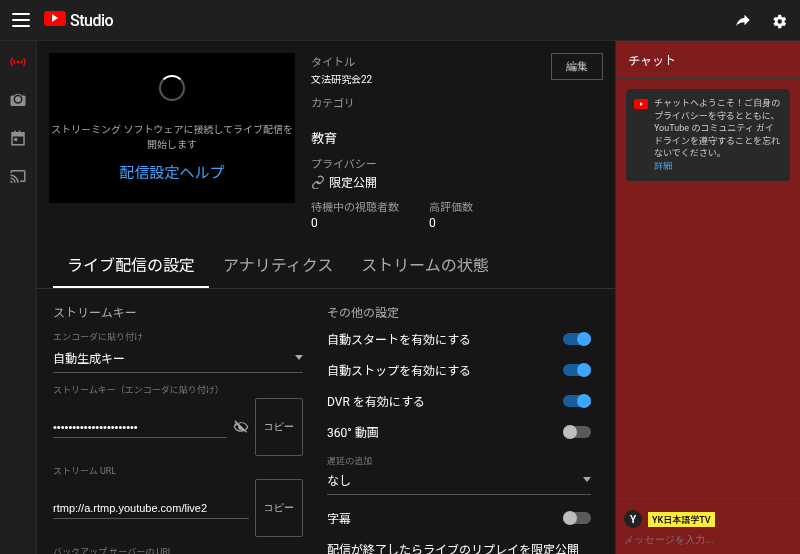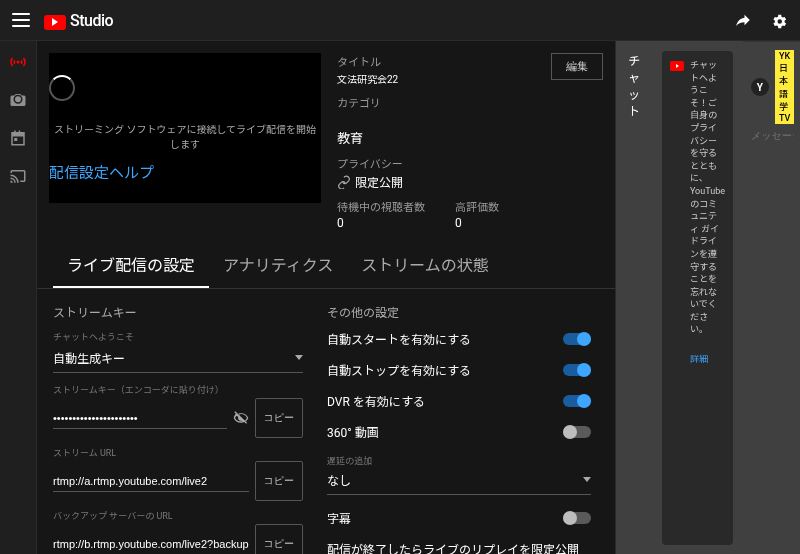--- a/index.html
+++ b/index.html
@@ -1,31 +1,31 @@
 <!DOCTYPE html>
 <html><head>
 <meta charset="utf-8">
 <style>
 html,body{margin:0;padding:0;width:800px;height:554px;overflow:hidden;background:#0f0f0f;color:#fff;font-family:"Roboto","Noto Sans JP",Arial,sans-serif;font-size:12px}
 .header{height:40px;background:#1f1f1f;display:flex;align-items:center;padding:0 12px;border-bottom:1px solid #2a2a2a}
 .hamburger{width:18px;height:18px;display:flex;flex-direction:column;justify-content:space-around;cursor:pointer;margin-right:14px}
 .hamburger span{height:2px;background:#fff;border-radius:1px}
-.yt-logo{display:flex;align-items:flex-end}
+.yt-logo{display:flex;align-items:flex-start}
 .yt-play{width:22px;height:15px;background:#f00;border-radius:3px;display:flex;align-items:center;justify-content:center;margin-right:4px}
 .yt-play::after{content:"";border-left:6px solid #fff;border-top:4px solid transparent;border-bottom:4px solid transparent}
 .studio-text{font-size:16px;font-weight:500;letter-spacing:-0.5px}
 .header-spacer{flex:1}
 .header-icon{width:18px;height:18px;margin-left:18px;cursor:pointer;fill:#fff}
 .body{display:flex;height:514px}
 .sidebar{width:36px;background:#1f1f1f;display:flex;flex-direction:column;align-items:center;padding-top:12px;gap:20px;border-right:1px solid #2a2a2a}
 .side-icon{width:18px;height:18px;fill:#909090;cursor:pointer}
 .side-icon.active{fill:#f00}
 .main{flex:1;background:#161616;overflow-y:auto;scrollbar-width:thin}
 .top-row{display:flex;padding:12px;gap:16px}
-.preview-box{width:272px;height:150px;background:#000;display:flex;flex-direction:column;justify-content:center;flex-shrink:0}
+.preview-box{width:246px;height:150px;background:#000;display:flex;flex-direction:column;align-items:center;justify-content:center;flex-shrink:0}
 .spinner{width:22px;height:22px;border:2px solid #555;border-top-color:#fff;border-radius:50%;animation:spin 1s linear infinite;margin-bottom:20px}
 @keyframes spin{to{transform:rotate(360deg)}}
 .preview-msg{font-size:10px;color:#aaa;text-align:center;margin-bottom:10px}
 .preview-help{font-size:15px;color:#3ea6ff;cursor:pointer}
 .info-box{flex:1}
 .label{font-size:11px;color:#999}
 .info-title{font-size:10px;margin:2px 0 0}
 .info-row{margin-bottom:8px}
 .privacy-line{display:flex;align-items:center;gap:4px;font-size:12px;margin-top:2px}
 .link-icon{width:14px;height:14px;fill:#aaa}
@@ -41,35 +41,35 @@
 .col-left{width:250px;margin-right:24px}
 .col-right{flex:1;padding-right:8px}
 .section-title{font-size:12px;color:#aaa;margin-bottom:10px}
 .field-label{font-size:9px;color:#777;margin-bottom:2px}
 .select-row{border-bottom:1px solid #555;padding:4px 0 6px;display:flex;justify-content:space-between;align-items:center;margin-bottom:10px;cursor:pointer}
 .select-val{font-size:12px}
 .arrow-down{border-left:4px solid transparent;border-right:4px solid transparent;border-top:5px solid #aaa}
 .input-row{display:flex;align-items:center;gap:6px;margin-bottom:8px}
 .text-input{flex:1;background:transparent;border:none;border-bottom:1px solid #555;color:#fff;font-size:11px;padding:4px 0}
 .eye-icon{width:16px;height:16px;fill:#aaa;cursor:pointer;flex-shrink:0}
-.copy-btn{border:1px solid #555;background:transparent;color:#ccc;font-size:10px;padding:12px 8px;cursor:pointer;border-radius:2px;flex-shrink:0}
+.copy-btn{border:1px solid #555;background:transparent;color:#ccc;font-size:10px;padding:21px 8px;cursor:pointer;border-radius:2px;flex-shrink:0}
 .latency-title{font-size:12px;color:#aaa;margin:12px 0 8px}
 .toggle-row{display:flex;justify-content:space-between;align-items:center;margin-bottom:14px}
 .toggle-label{font-size:12px;flex:1;padding-right:10px}
 .toggle{width:28px;height:12px;background:#5a5a5a;border-radius:6px;position:relative;cursor:pointer;flex-shrink:0}
 .toggle::after{content:"";position:absolute;width:14px;height:14px;background:#bdbdbd;border-radius:50%;top:-1px;left:0;transition:.2s}
 .toggle.on{background:#1a5d9e}
 .toggle.on::after{background:#3ea6ff;left:14px}
 .underline-field{border-bottom:1px solid #555;padding:2px 0 6px;display:flex;justify-content:space-between;align-items:center;margin-bottom:14px;cursor:pointer}
-.chat-panel{width:184px;background:#404040;border-left:1px solid #2a2a2a;display:flex;flex-direction:row}
+.chat-panel{width:184px;background:#7f1d1d;border-left:1px solid #2a2a2a;display:flex;flex-direction:column}
 .chat-header{padding:10px 12px;font-size:12px;border-bottom:1px solid #333}
 .chat-notice{background:#292929;margin:10px;padding:8px;border-radius:4px;display:flex;gap:6px;font-size:9px;color:#ccc;line-height:1.4}
 .chat-yt{width:14px;height:10px;background:#f00;border-radius:2px;flex-shrink:0;margin-top:2px;display:flex;align-items:center;justify-content:center}
 .chat-yt::after{content:"";border-left:3px solid #fff;border-top:2px solid transparent;border-bottom:2px solid transparent}
-.chat-details{color:#3ea6ff;cursor:pointer;margin-top:17px;display:inline-block}
+.chat-details{color:#3ea6ff;cursor:pointer;margin-top:0;display:inline-block}
 .chat-spacer{flex:1}
 .chat-input-area{padding:8px;border-top:1px solid #333}
 .chat-user{display:flex;align-items:center;gap:6px;margin-bottom:4px}
 .avatar{width:18px;height:18px;background:#222;border-radius:50%;display:flex;align-items:center;justify-content:center;font-size:10px;font-weight:bold;flex-shrink:0}
 .username{background:#ffeb3b;color:#000;font-size:9px;padding:1px 4px;font-weight:500}
 .chat-input{width:100%;background:transparent;border:none;color:#aaa;font-size:10px;padding:2px 0}
 ::-webkit-scrollbar{width:8px}
 ::-webkit-scrollbar-thumb{background:#4a4a4a;border-radius:4px}
 ::-webkit-scrollbar-track{background:#1f1f1f}
 </style>
@@ -154,21 +154,21 @@
     <div class="tabs">
       <div class="tab active">ライブ配信の設定</div>
       <div class="tab">アナリティクス</div>
       <div class="tab">ストリームの状態</div>
     </div>
 
     <div class="settings">
       <div class="col-left">
         <div class="section-title">ストリームキー</div>
 
-        <div class="field-label">チャットへようこそ</div>
+        <div class="field-label">エンコーダに貼り付け</div>
         <div class="select-row">
           <span class="select-val">自動生成キー</span>
           <span class="arrow-down"></span>
         </div>
 
         <div class="field-label">ストリームキー（エンコーダに貼り付け）</div>
         <div class="input-row">
           <input class="text-input" readonly="" value="••••••••••••••••••••••" style="">
           <svg class="eye-icon" viewBox="0 0 24 24">
               <path d="M12 6a9.8 9.8 0 0 1 9 6 9.8 9.8 0 0 1-3 3.6l1.4 1.4A11.8 11.8 0 0 0 23 12a11.8 11.8 0 0 0-11-7c-1.3 0-2.5.2-3.7.6l1.6 1.6A8 8 0 0 1 12 6zM2 3.3L4.3 5.6A11.8 11.8 0 0 0 1 12a11.8 11.8 0 0 0 11 7c1.8 0 3.5-.4 5-1.1l2.7 2.7 1.4-1.4L3.4 1.9 2 3.3zM12 17a9.8 9.8 0 0 1-9-5 9.8 9.8 0 0 1 2.8-3.4l2 2A4 4 0 0 0 12 16l.6-.05 1.7 1.7A8 8 0 0 1 12 17z"></path>

